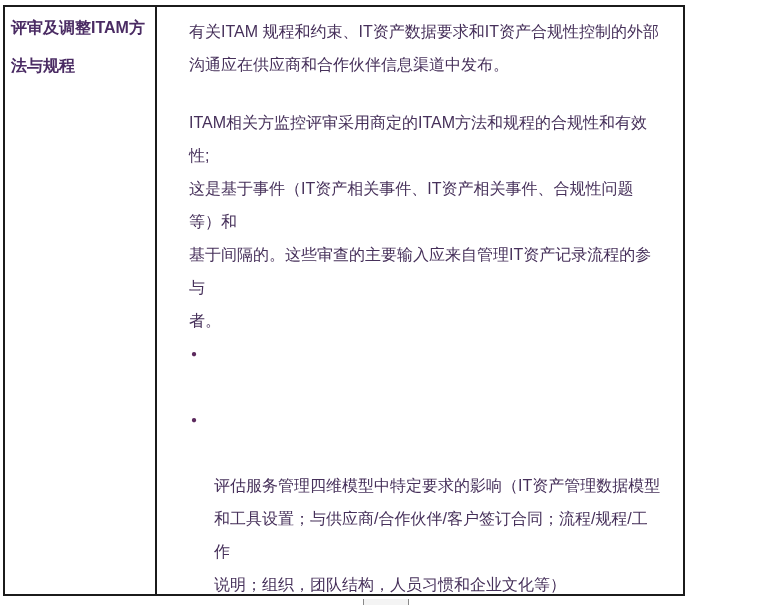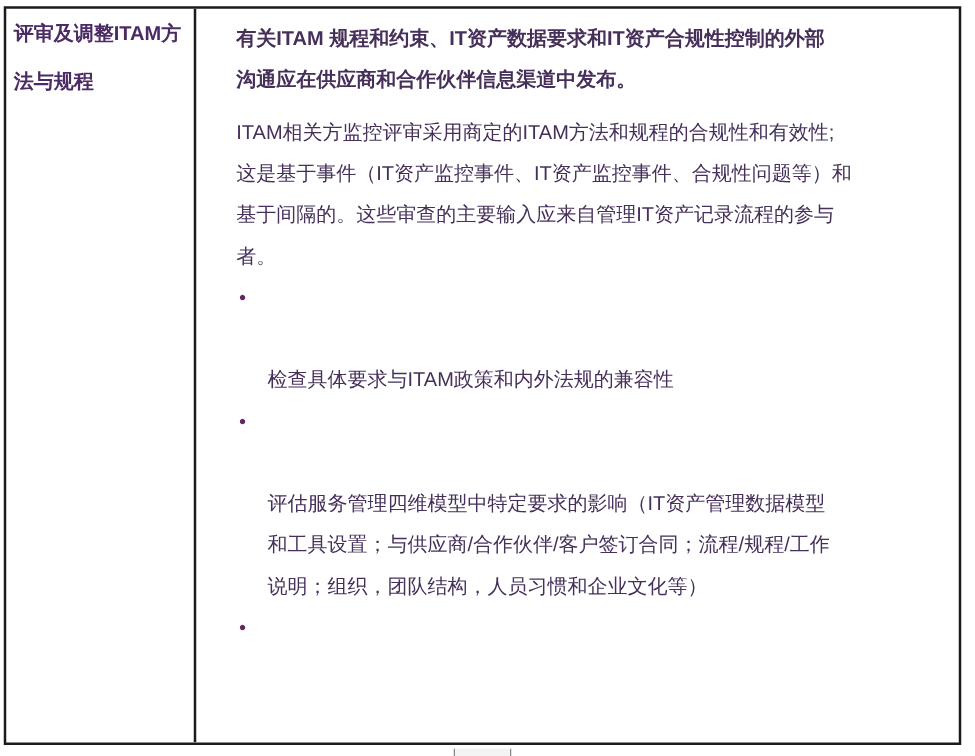--- a/index.html
+++ b/index.html
@@ -13,21 +13,21 @@
     width:780px;height:605px;
     background:#ffffff;
     overflow:hidden;
     position:relative;
     font-family:"Liberation Sans", sans-serif;
     color:var(--text);
   }
   .doc-table{
     position:absolute;
     left:3px;top:5px;
-    width:766px;height:591px;
+    width:682px;height:591px;
     box-sizing:border-box;
     border:2px solid var(--border);
     background:#ffffff;
     display:flex;
     overflow:hidden;
   }
   .cell-left{
     width:152px;
     box-sizing:border-box;
     border-right:2px solid var(--border);
@@ -45,21 +45,21 @@
     padding:8px 20px 0 32px;
     font-size:16px;
     line-height:33px;
     color:var(--text);
     overflow:hidden;
   }
   .cell-right p{
     margin:0;
     white-space:pre-line;
   }
-  p.p1{margin-bottom:9px;font-weight:bold;}
+  p.p1{margin-bottom:25px;}
   p.p3{margin-bottom:11px;}
   ul.bullet-list{
     list-style:none;
     margin:0;padding:0;
   }
   ul.bullet-list li{
     position:relative;
     padding-left:25px;
     white-space:pre-line;
   }
@@ -87,29 +87,28 @@
 
   <div class="cell-left">评审及调整ITAM方
 法与规程</div>
 
   <div class="cell-right">
 
     <p class="p1">有关ITAM 规程和约束、IT资产数据要求和IT资产合规性控制的外部
 沟通应在供应商和合作伙伴信息渠道中发布。</p>
 
     <p class="p2">ITAM相关方监控评审采用商定的ITAM方法和规程的合规性和有效性;
-这是基于事件（IT资产监控事件、IT资产监控事件、合规性问题等）和
+这是基于事件（IT资产相关事件、IT资产相关事件、合规性问题等）和
 基于间隔的。这些审查的主要输入应来自管理IT资产记录流程的参与
 者。</p>
 
 
     <ul class="bullet-list">
       <li>
         <span class="bullet-icon">●</span>
-        <span>检查具体要求与ITAM政策和内外法规的兼容性</span>
       </li>
       <li>
         <span class="bullet-icon">●</span>
         <span>评估服务管理四维模型中特定要求的影响（IT资产管理数据模型
 和工具设置；与供应商/合作伙伴/客户签订合同；流程/规程/工作
 说明；组织，团队结构，人员习惯和企业文化等）</span>
       </li>
       <li>
         <span class="bullet-icon">●</span>
         

